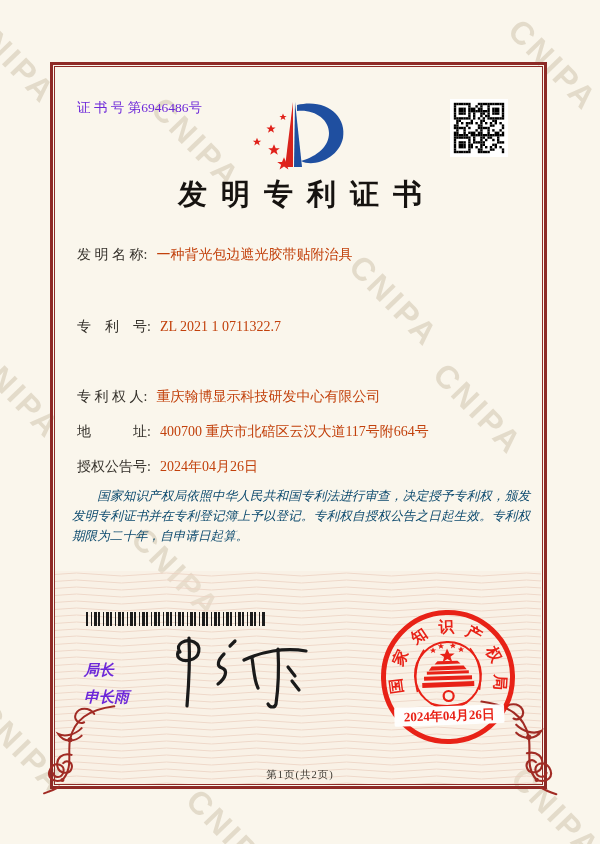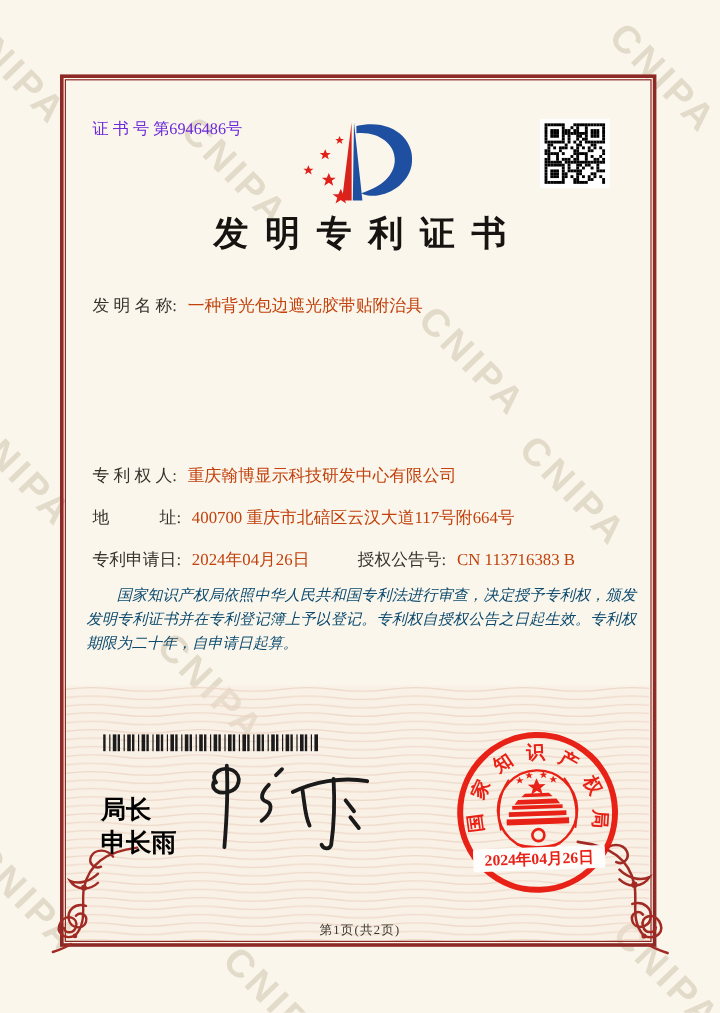--- a/index.html
+++ b/index.html
@@ -40,21 +40,21 @@
   .row .val{margin-left:9px;color:#c2410c;}
   .pair2{position:absolute;left:221px;top:0;white-space:nowrap;}
   
   .legal{position:absolute;left:72px;width:458px;top:486px;z-index:5;
     font-size:12.6px;line-height:20px;color:#0c4a6e;font-style:italic;text-align:justify;}
   .legal p{margin:0 0 5px 0;text-indent:2em;}
   
   .barcode{position:absolute;left:86px;top:612px;width:178px;height:14px;z-index:5;}
   .barcode i{position:absolute;top:0;height:100%;}
   .sig-title,.sig-name{position:absolute;left:84px;z-index:5;
-    font-family:"Liberation Sans","DejaVu Sans",sans-serif;font-weight:700;font-size:21px;color:#000000;}
+    font-family:"Liberation Sans","DejaVu Sans",sans-serif;font-weight:700;font-size:15px;color:#6d28d9;font-style:italic;}
   .sig-title{top:661px;}
   .sig-name{top:688px;}
   .signature{position:absolute;left:166px;top:634px;z-index:5;}
   
   .seal{position:absolute;left:381px;top:610px;width:134px;height:134px;z-index:6;
     transform:rotate(-2deg);opacity:.95;}
   .seal-ring{position:absolute;inset:0;border:5px solid #e8170c;border-radius:50%;}
   .seal-arc{position:absolute;left:0;top:0;}
   .emblem{position:absolute;left:27px;top:25px;}
   .seal-date{position:absolute;left:12px;right:12px;top:96px;height:19px;z-index:2;
@@ -386,31 +386,31 @@
         <rect x="34.4" y="48.8" width="2.4" height="2.4" fill="#000"></rect>
         <rect x="48.8" y="48.8" width="2.4" height="2.4" fill="#000"></rect>
       </svg>
     </div>
 
   <div class="title">发明专利证书</div>
 
   <div class="row" style="top:246px">
     <span class="lab">发 明 名 称:</span><span class="val">一种背光包边遮光胶带贴附治具</span>
   </div>
+  <div class="row" style="top:318px">
+    <span class="lab">专　利　号:</span><span class="val">ZL 2021 1 0711322.7</span>
+  </div>
   <div class="row" style="top:388px">
     <span class="lab">专 利 权 人:</span><span class="val">重庆翰博显示科技研发中心有限公司</span>
   </div>
   <div class="row" style="top:423px">
     <span class="lab">地　　　址:</span><span class="val">400700 重庆市北碚区云汉大道117号附664号</span>
   </div>
   <div class="row" style="top:458px">
-    <span class="lab">专利申请日:</span><span class="val">2024年04月26日</span>
-    <span class="pair2">
-      <span class="lab">授权公告号:</span><span class="val">CN 113716383 B</span>
-    </span>
+    <span class="lab">授权公告号:</span><span class="val">2024年04月26日</span>
   </div>
 
   <div class="legal">
     <p>国家知识产权局依照中华人民共和国专利法进行审查，决定授予专利权，颁发发明专利证书并在专利登记簿上予以登记。专利权自授权公告之日起生效。专利权期限为二十年，自申请日起算。</p>
   </div>
 
   <div class="barcode">
       <i style="left:0px;width:2px;background:#1b1b1b"></i>
       <i style="left:5px;width:1px;background:#1b1b1b"></i>
       <i style="left:8px;width:3px;background:#1b1b1b"></i>

